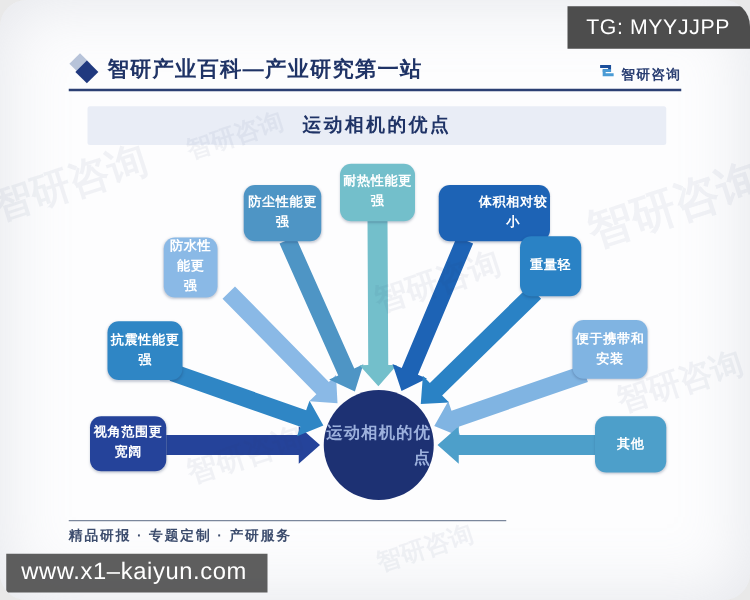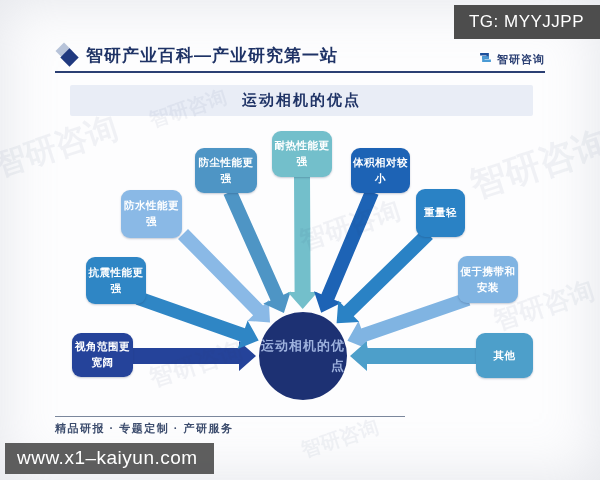--- a/index.html
+++ b/index.html
@@ -1,18 +1,18 @@
 <!DOCTYPE html>
 <html><head>
 <meta charset="utf-8">
 <style>
   html,body{margin:0;padding:0;background:#e9e9e9;}
   .page{position:relative;width:600px;height:480px;background:#fdfdfe;overflow:hidden;
         font-family:"Liberation Sans","DejaVu Sans",sans-serif;
-        box-shadow:inset 0 0 55px rgba(170,176,190,.30);}
+        box-shadow:inset 0 0 55px rgba(170,176,190,.30);border-radius:21px;}
   
   .tg-badge{position:absolute;top:5px;right:0;height:34px;background:#4d4d4d;color:#fff;
             font-size:17px;letter-spacing:.5px;display:flex;align-items:center;padding:0 16px 0 15px;}
   
   .diamond{position:absolute;width:12px;height:12px;transform:rotate(45deg);}
   .diamond-light{left:58px;top:45px;background:#b7c3d9;}
   .diamond-dark{left:63px;top:51px;width:13px;height:13px;background:#20397f;}
   .header-title{position:absolute;left:86px;top:44px;font-size:17px;font-weight:bold;
                 color:#1f3366;letter-spacing:1px;white-space:nowrap;}
   .logo{position:absolute;right:55px;top:50px;display:flex;align-items:center;gap:5px;}
@@ -88,33 +88,33 @@
 
   <div id="nodes">
       <div class="node" style="left: 72px; top: 333px; width: 61px; height: 44px; background: rgb(37, 67, 154);">
         <span class="node-label">视角范围更
 宽阔</span>
       </div>
       <div class="node" style="left: 86px; top: 257px; width: 60px; height: 47px; background: rgb(47, 134, 197);">
         <span class="node-label">抗震性能更
 强</span>
       </div>
-      <div class="node" style="left: 121px; top: 190px; width: 61px; height: 48px; background: rgb(138, 185, 230);">
+      <div class="node" style="left: 131px; top: 190px; width: 43px; height: 48px; background: rgb(138, 185, 230);">
         <span class="node-label">防水性能更
 强</span>
       </div>
       <div class="node" style="left: 195px; top: 148px; width: 62px; height: 45px; background: rgb(78, 149, 197);">
         <span class="node-label">防尘性能更
 强</span>
       </div>
       <div class="node" style="left: 272px; top: 131px; width: 60px; height: 46px; background: rgb(115, 191, 203);">
         <span class="node-label">耐热性能更
 强</span>
       </div>
-      <div class="node" style="left: 351px; top: 148px; width: 59px; height: 45px; background: rgb(29, 99, 181);">
+      <div class="node" style="left: 351px; top: 148px; width: 59px; height: 45px; background: rgb(29, 99, 181); padding-left: 30px;">
         <span class="node-label">体积相对较
 小</span>
       </div>
       <div class="node" style="left: 416px; top: 189px; width: 49px; height: 48px; background: rgb(42, 130, 197);">
         <span class="node-label">重量轻</span>
       </div>
       <div class="node" style="left: 458px; top: 256px; width: 60px; height: 47px; background: rgb(128, 180, 226);">
         <span class="node-label">便于携带和
 安装</span>
       </div>

